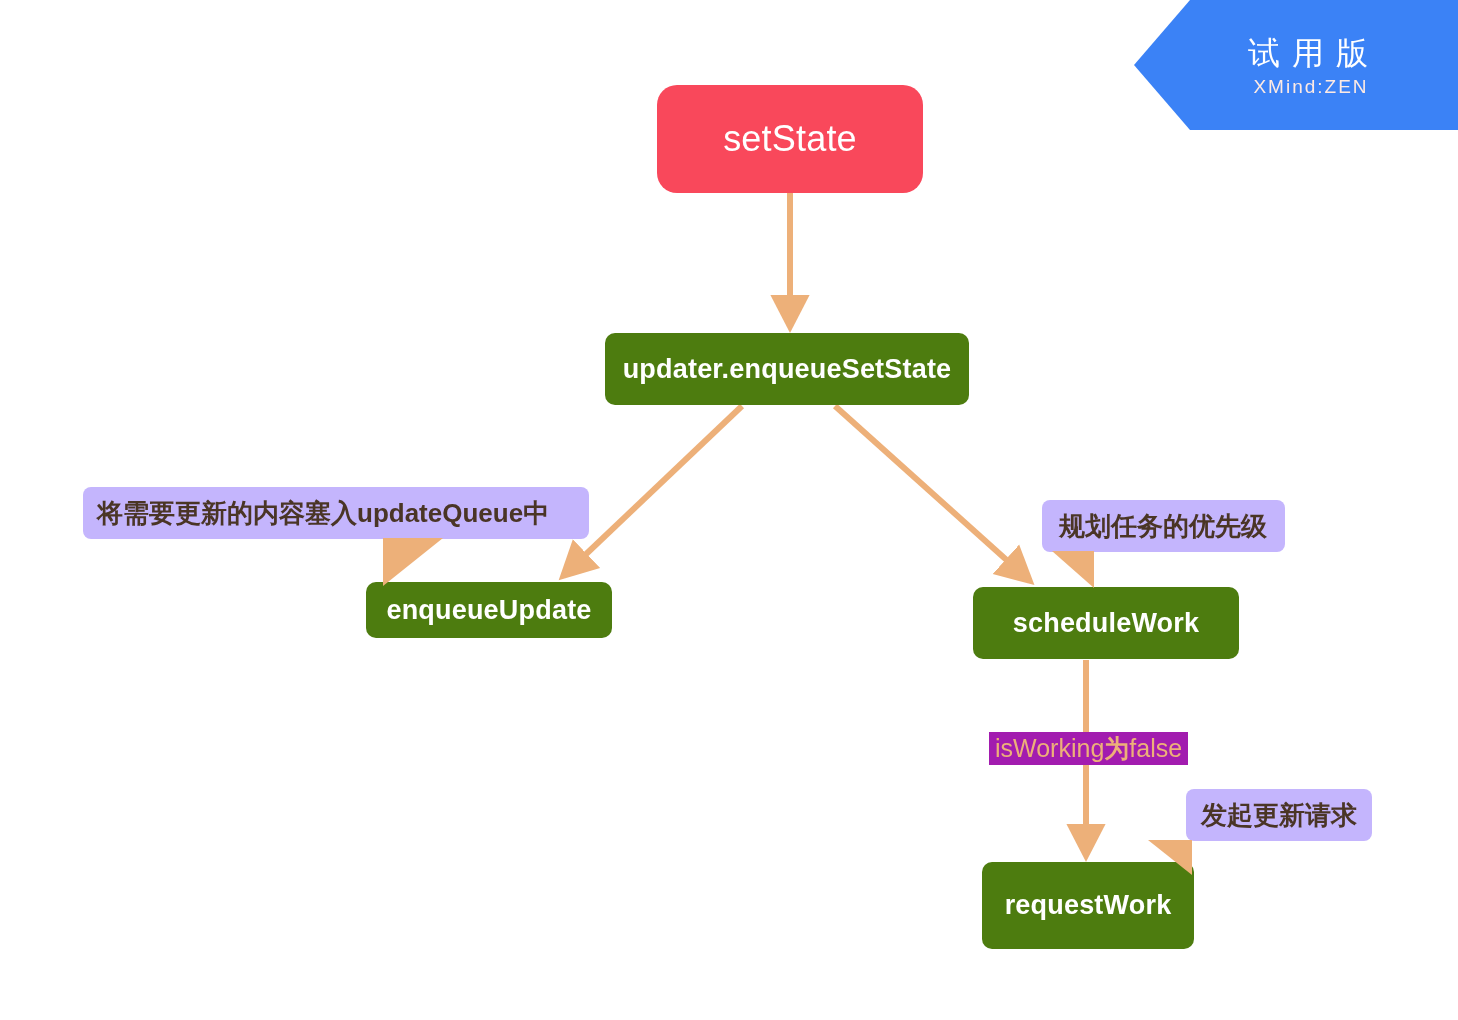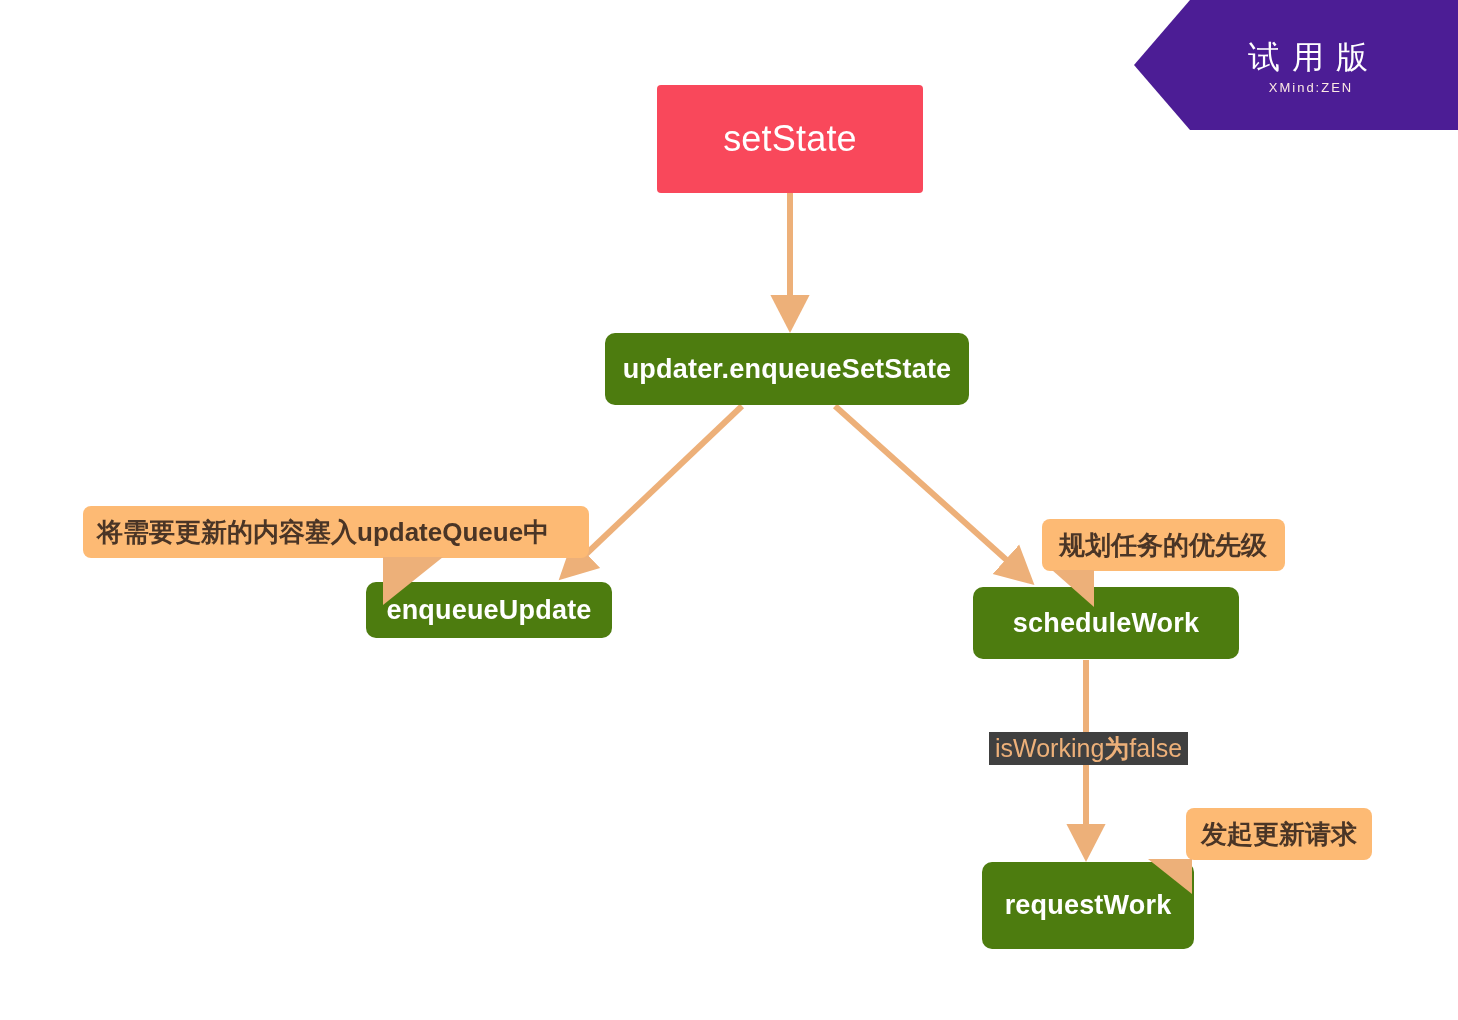--- a/index.html
+++ b/index.html
@@ -36,45 +36,44 @@
     border-radius: 10px;
     color: #ffffff;
     text-align: center;
     white-space: nowrap;
     letter-spacing: 0.2px;
   }
   .node.root {
     background: #f9485b;
     font-size: 36px;
     font-weight: 400;
-    border-radius: 4px;
+    border-radius: 20px;
   }
   .node.dark {
     background: #4d7c0f;
     font-weight: 700;
   }
 
   #node-setstate          { left: 657px; top: 85px;  width: 266px; height: 108px; }
   #node-enqueuesetstate   { left: 605px; top: 333px; width: 364px; height: 72px; font-size: 27px; }
   #node-enqueueupdate     { left: 366px; top: 582px; width: 246px; height: 56px; font-size: 27px; }
   #node-schedulework      { left: 973px; top: 587px; width: 266px; height: 72px; font-size: 27px; }
   #node-requestwork       { left: 982px; top: 862px; width: 212px; height: 87px; font-size: 27px; }
 
   
   .callout {
     position: absolute;
     box-sizing: border-box;
-    background: #fdba74;
+    background: #c4b5fd;
     border-radius: 8px;
     display: flex;
     align-items: center;
     white-space: nowrap;
     color: #4a3526;
     line-height: 1;
-    margin-top: 19px;
   }
   .callout .cn {
     font-weight: 700;
     font-size: 26px;
   }
   .callout .latin {
     font-weight: 700;
     font-size: 26px;
   }
   .callout-tail {
@@ -120,52 +119,52 @@
     transform: scaleX(-1);
     transform-origin: left top;
   }
 
   
   .edge-label {
     position: absolute;
     color: #edb079;
     white-space: nowrap;
     line-height: 1;
-    background: #404040;
+    background: #a21caf;
     padding: 4px 6px;
   }
   #edge-label-isworking {
     left: 989px; top: 732px;
     font-size: 25px;
   }
   #edge-label-isworking .cn { font-weight: 700; }
 
   
   #watermark {
     position: absolute;
     left: 1134px; top: 0;
     width: 324px; height: 130px;
-    background: #4c1d95;
+    background: #3b82f6;
     color: #ffffff;
     clip-path: polygon(0 50%, 56px 0, 324px 0, 324px 130px, 56px 130px);
     display: flex;
     flex-direction: column;
     align-items: center;
     justify-content: center;
   }
   #watermark .wm-title {
     font-size: 32px;
     font-weight: 400;
     letter-spacing: 12px;
     padding-left: 36px;
     color: #ffffff;
   }
   #watermark .wm-sub {
     margin-top: 0;
-    font-size: 13px;
+    font-size: 19px;
     letter-spacing: 2px;
     padding-left: 30px;
     color: #fdeae4;
   }
 </style>
 </head>
 <body>
 
 <div id="canvas">
 

